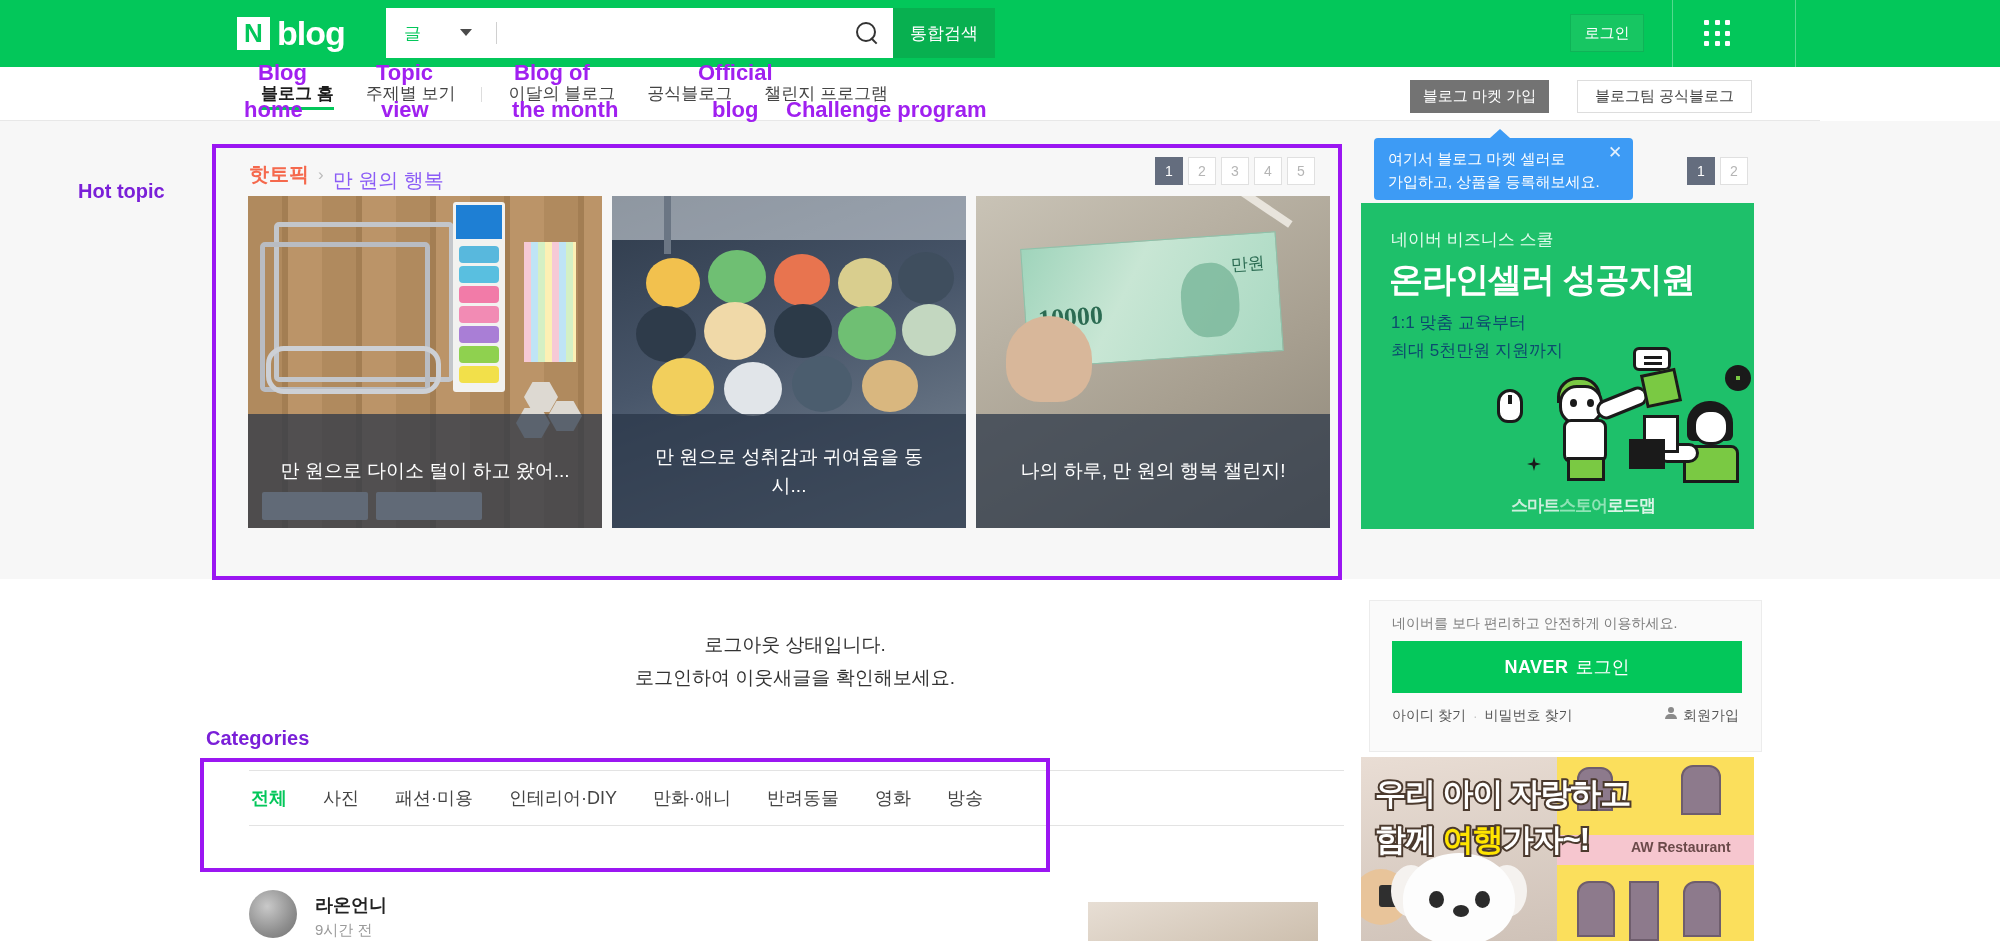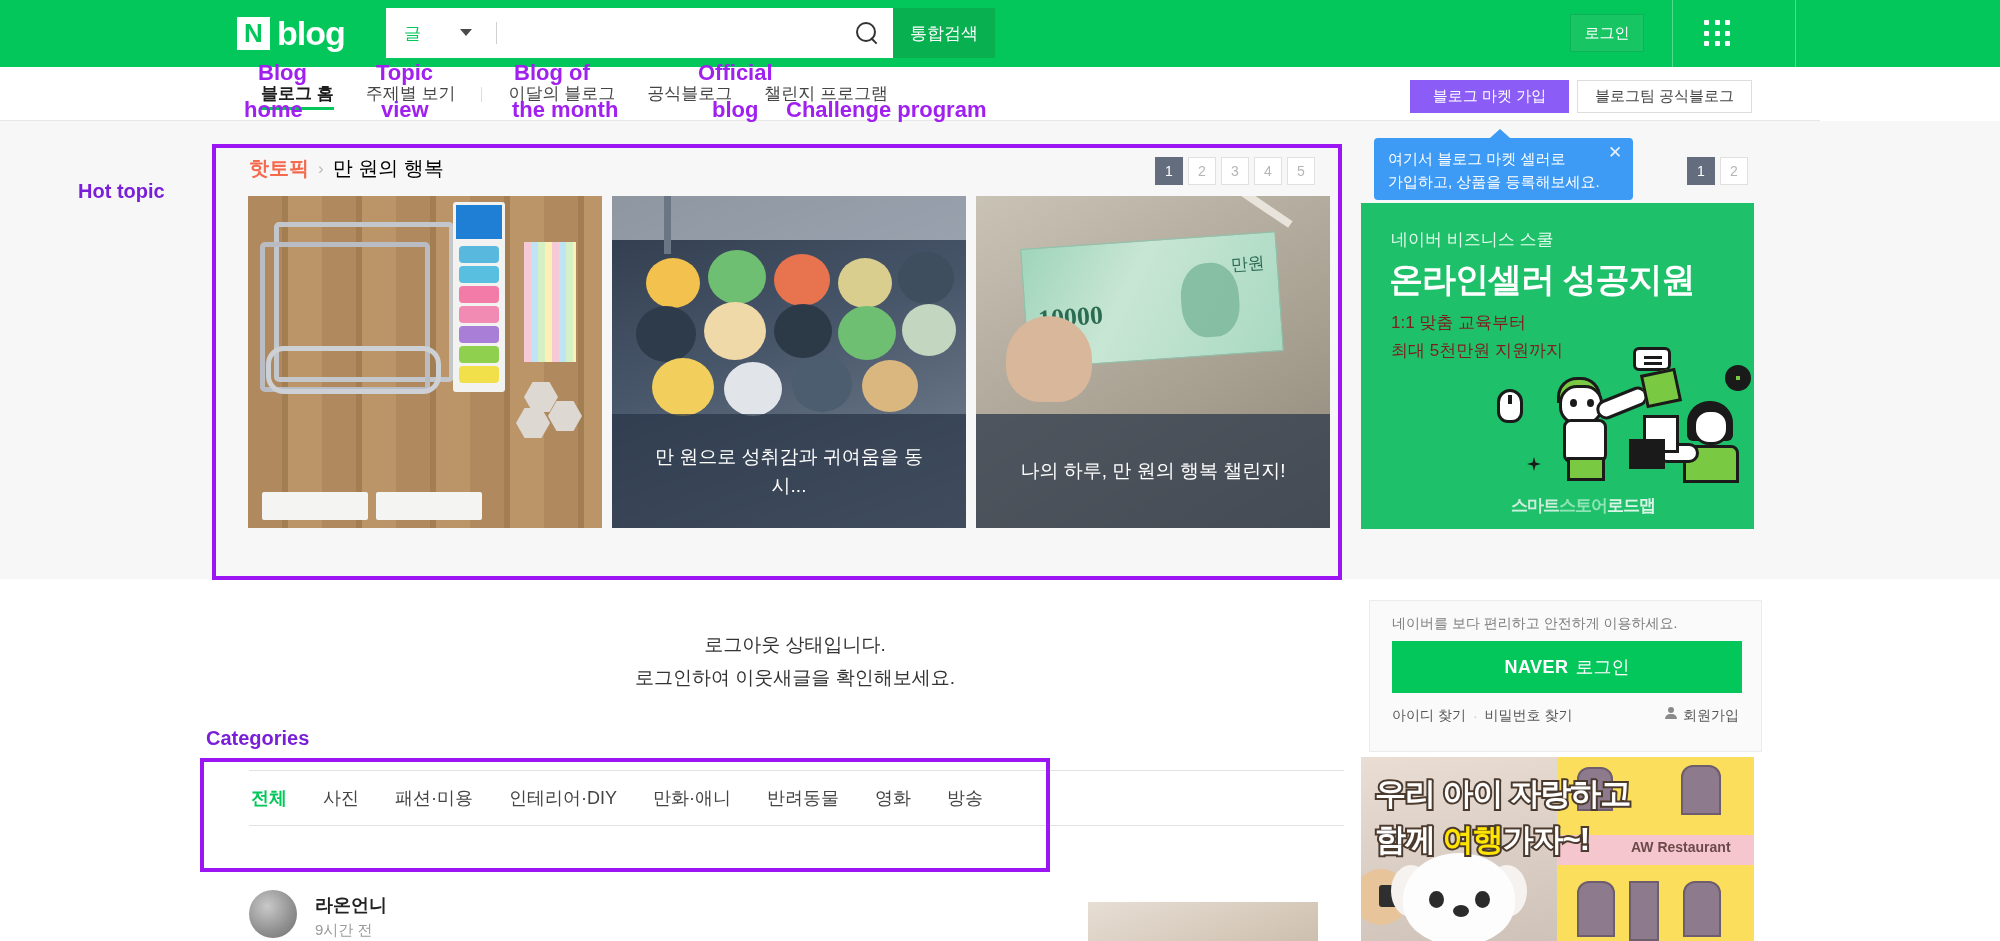--- a/index.html
+++ b/index.html
@@ -103,22 +103,22 @@
     font-size: 17px; color: #444; cursor: pointer; padding: 0 16px;
     white-space: nowrap; line-height: 54px;
   }
   .lnb-item.active { color: #1d1d1d; font-weight: bold; position: relative; }
   .lnb-item.active::after {
     content: ""; position: absolute; left: 16px; right: 16px; bottom: 11px;
     height: 3px; background: #03c75a;
   }
   .lnb-vsep { width: 1px; height: 15px; background: #ddd; margin: 0 10px; }
   .market-join {
-    position: absolute; left: 1410px; top: 80px; width: 159px; height: 33px;
-    background: #8b5cf6; color: #fff; border: 0; cursor: pointer;
+    position: absolute; left: 1410px; top: 80px; width: 139px; height: 33px;
+    background: #737373; color: #fff; border: 0; cursor: pointer;
     font-size: 15px; display: flex; align-items: center; justify-content: center;
     font-family: "Liberation Sans", sans-serif;
   }
   .team-blog {
     position: absolute; left: 1577px; top: 80px; width: 175px; height: 33px;
     background: #fff; color: #444; border: 1px solid #ddd; cursor: pointer;
     font-size: 15px; display: flex; align-items: center; justify-content: center;
     font-family: "Liberation Sans", sans-serif;
   }
 
@@ -126,21 +126,21 @@
   .hot-band {
     position: absolute; left: 0; top: 121px; width: 2000px; height: 458px;
     background: #f7f7f7;
   }
   .hot-head {
     position: absolute; left: 249px; top: 155px;
     display: flex; align-items: center; gap: 9px; font-size: 20px;
   }
   .hot-label { color: #f5694d; font-weight: bold; }
   .hot-arrow { color: #bbb; font-size: 17px; }
-  .hot-title { color: #000000; }
+  .hot-title { color: #8b5cf6; margin-top: 12px; }
   .hot-pager {
     position: absolute; left: 1155px; top: 157px;
     display: flex; gap: 5px;
   }
   .pg {
     width: 28px; height: 28px; border: 1px solid #e0e0e0; background: #fff;
     color: #b5b5b5; font-size: 14px; display: flex; align-items: center;
     justify-content: center; cursor: pointer;
     font-family: "Liberation Sans", sans-serif;
   }
@@ -254,21 +254,21 @@
     position: absolute; right: 9px; top: 6px; width: 18px; height: 18px;
     color: #e4f0fd; font-size: 17px; line-height: 18px; text-align: center; cursor: pointer;
   }
   .ad-pager { position: absolute; left: 1687px; top: 157px; display: flex; gap: 5px; }
   .ad-green {
     position: absolute; left: 1361px; top: 203px; width: 393px; height: 326px;
     background: #1ec06a; overflow: hidden; cursor: pointer;
   }
   .ad-kicker { position: absolute; left: 30px; top: 25px; color: #e4fbee; font-size: 17px; }
   .ad-title { position: absolute; left: 28px; top: 54px; color: #fff; font-size: 34px; font-weight: bold; letter-spacing: -1px; }
-  .ad-sub { position: absolute; left: 30px; top: 106px; color: #7f1d1d; font-size: 17px; line-height: 1.65; }
+  .ad-sub { position: absolute; left: 30px; top: 106px; color: #0c4a6e; font-size: 17px; line-height: 1.65; }
   .ad-roadmap { position: absolute; left: 150px; bottom: 12px; font-size: 17px; font-weight: bold; letter-spacing:-1px; }
   .rm1 { color: #cdeedd; } .rm2 { color: #8fe3b6; } .rm3 { color: #d9f5e7; }
 
   .illus { position: absolute; left: 110px; top: 150px; width: 280px; height: 150px; }
   .fig-body { position:absolute; background:#fff; border:3px solid #1a1a1a; }
   .fig-green { position:absolute; background:#7ac943; border:3px solid #1a1a1a; }
   .fig-dark { position:absolute; background:#1a1a1a; }
   .bubble { position:absolute; width:38px; height:24px; background:#fff; border:3px solid #1a1a1a; border-radius:6px; }
 
   .login-card {
@@ -411,20 +411,21 @@
           <div class="chalk" style="top:144px;background:#8fd14f"></div>
           <div class="chalk" style="top:164px;background:#f2e04a"></div>
         </div>
         <div class="strips"></div>
         <div class="smallpk" style="left:14px;width:106px;"></div>
         <div class="smallpk" style="left:128px;width:106px;"></div>
         <div class="hex" style="left:276px;top:186px;"></div>
         <div class="hex" style="left:300px;top:205px;"></div>
         <div class="hex" style="left:268px;top:212px;"></div>
       </div>
+      <div class="card-cap">만 원으로 다이소 털이 하고 왔어...</div>
     </div>
 
     <div class="card">
       <div class="card-img">
         <div class="claw-bg"></div>
         <div class="glass"></div>
         <div class="claw-arm"></div>
         <div class="plush" style="left:34px;top:62px;width:54px;height:50px;background:#f2c14e"></div>
         <div class="plush" style="left:96px;top:54px;width:58px;height:54px;background:#6fbf73"></div>
         <div class="plush" style="left:162px;top:58px;width:56px;height:52px;background:#e8744f"></div>

